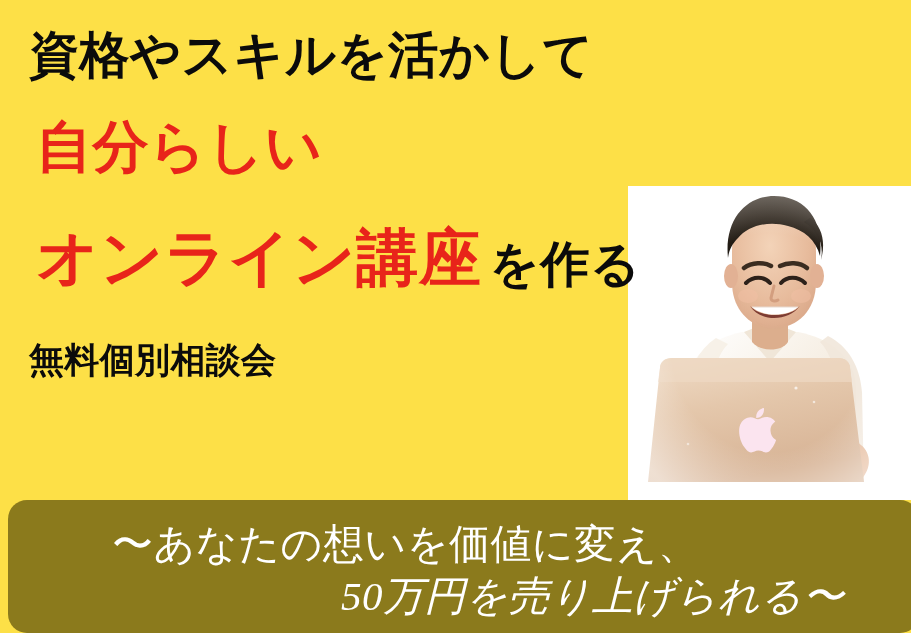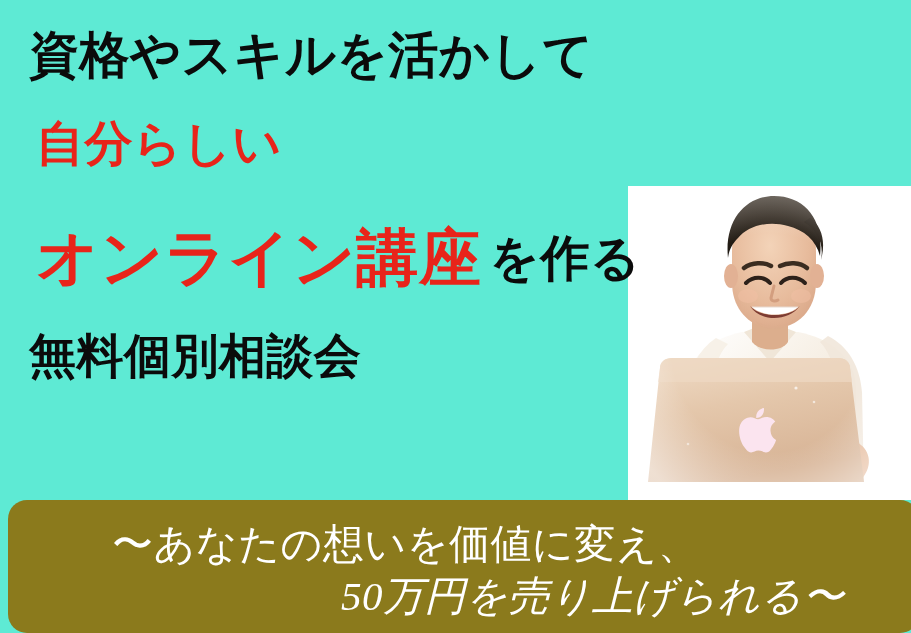--- a/index.html
+++ b/index.html
@@ -8,21 +8,21 @@
     padding: 0;
     background: #ffffff;
   }
   body {
     font-family: "Liberation Sans", "DejaVu Sans", sans-serif;
   }
   #canvas {
     position: relative;
     width: 911px;
     height: 633px;
-    background: #5eead4;
+    background: #fde047;
     overflow: hidden;
   }
 
   
   .headline-block {
     position: absolute;
     left: 0;
     top: 0;
     width: 700px;
     height: 500px;
@@ -42,53 +42,53 @@
     top: 30px;
     font-size: 50px;
     color: #0b0b0b;
     font-family: "DejaVu Sans", "Liberation Sans", sans-serif;
     font-weight: 700;
   }
 
   .hl-2 {
     left: 36px;
     top: 119px;
-    font-size: 48px;
+    font-size: 56px;
     color: #e8241a;
     font-family: "DejaVu Sans", "Liberation Sans", sans-serif;
     font-weight: 700;
   }
 
   .hl-3 {
     left: 36px;
     top: 227px;
     font-size: 62px;
     font-family: "DejaVu Sans", "Liberation Sans", sans-serif;
     font-weight: 700;
     display: flex;
-    align-items: center;
+    align-items: flex-end;
   }
   .hl-3 .red-part {
     color: #e8241a;
     font-size: 62px;
     line-height: 1;
   }
   .hl-3 .black-part {
     color: #0b0b0b;
     font-size: 49px;
     line-height: 1;
     margin-left: 8px;
   }
 
   .hl-4 {
     left: 29px;
-    top: 333px;
-    font-size: 47px;
+    top: 342px;
+    font-size: 35px;
     color: #0b0b0b;
-    font-family: Liberation Serif, serif;
+    font-family: Liberation Sans, sans-serif;
     font-weight: 700;
   }
 
   
   .photo {
     position: absolute;
     left: 628px;
     top: 186px;
     width: 283px;
     height: 314px;

